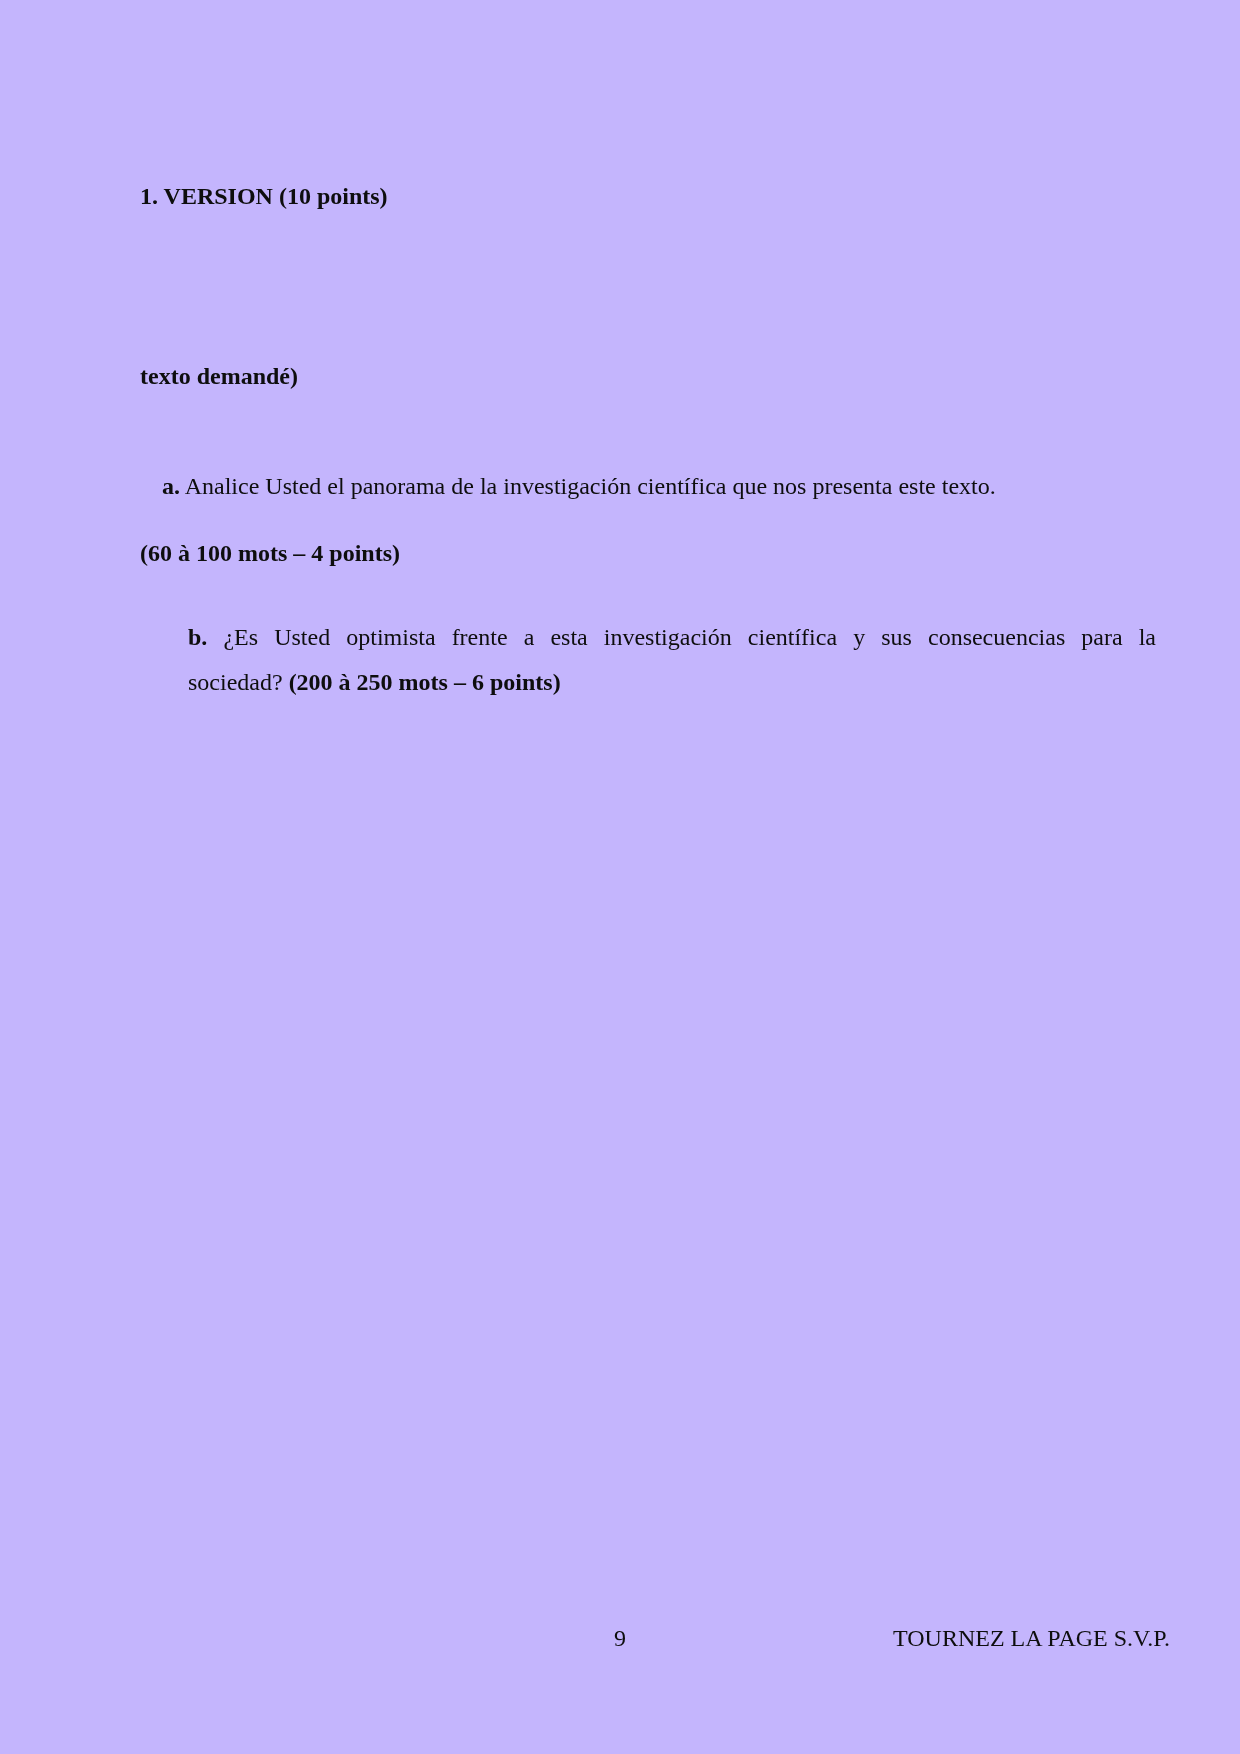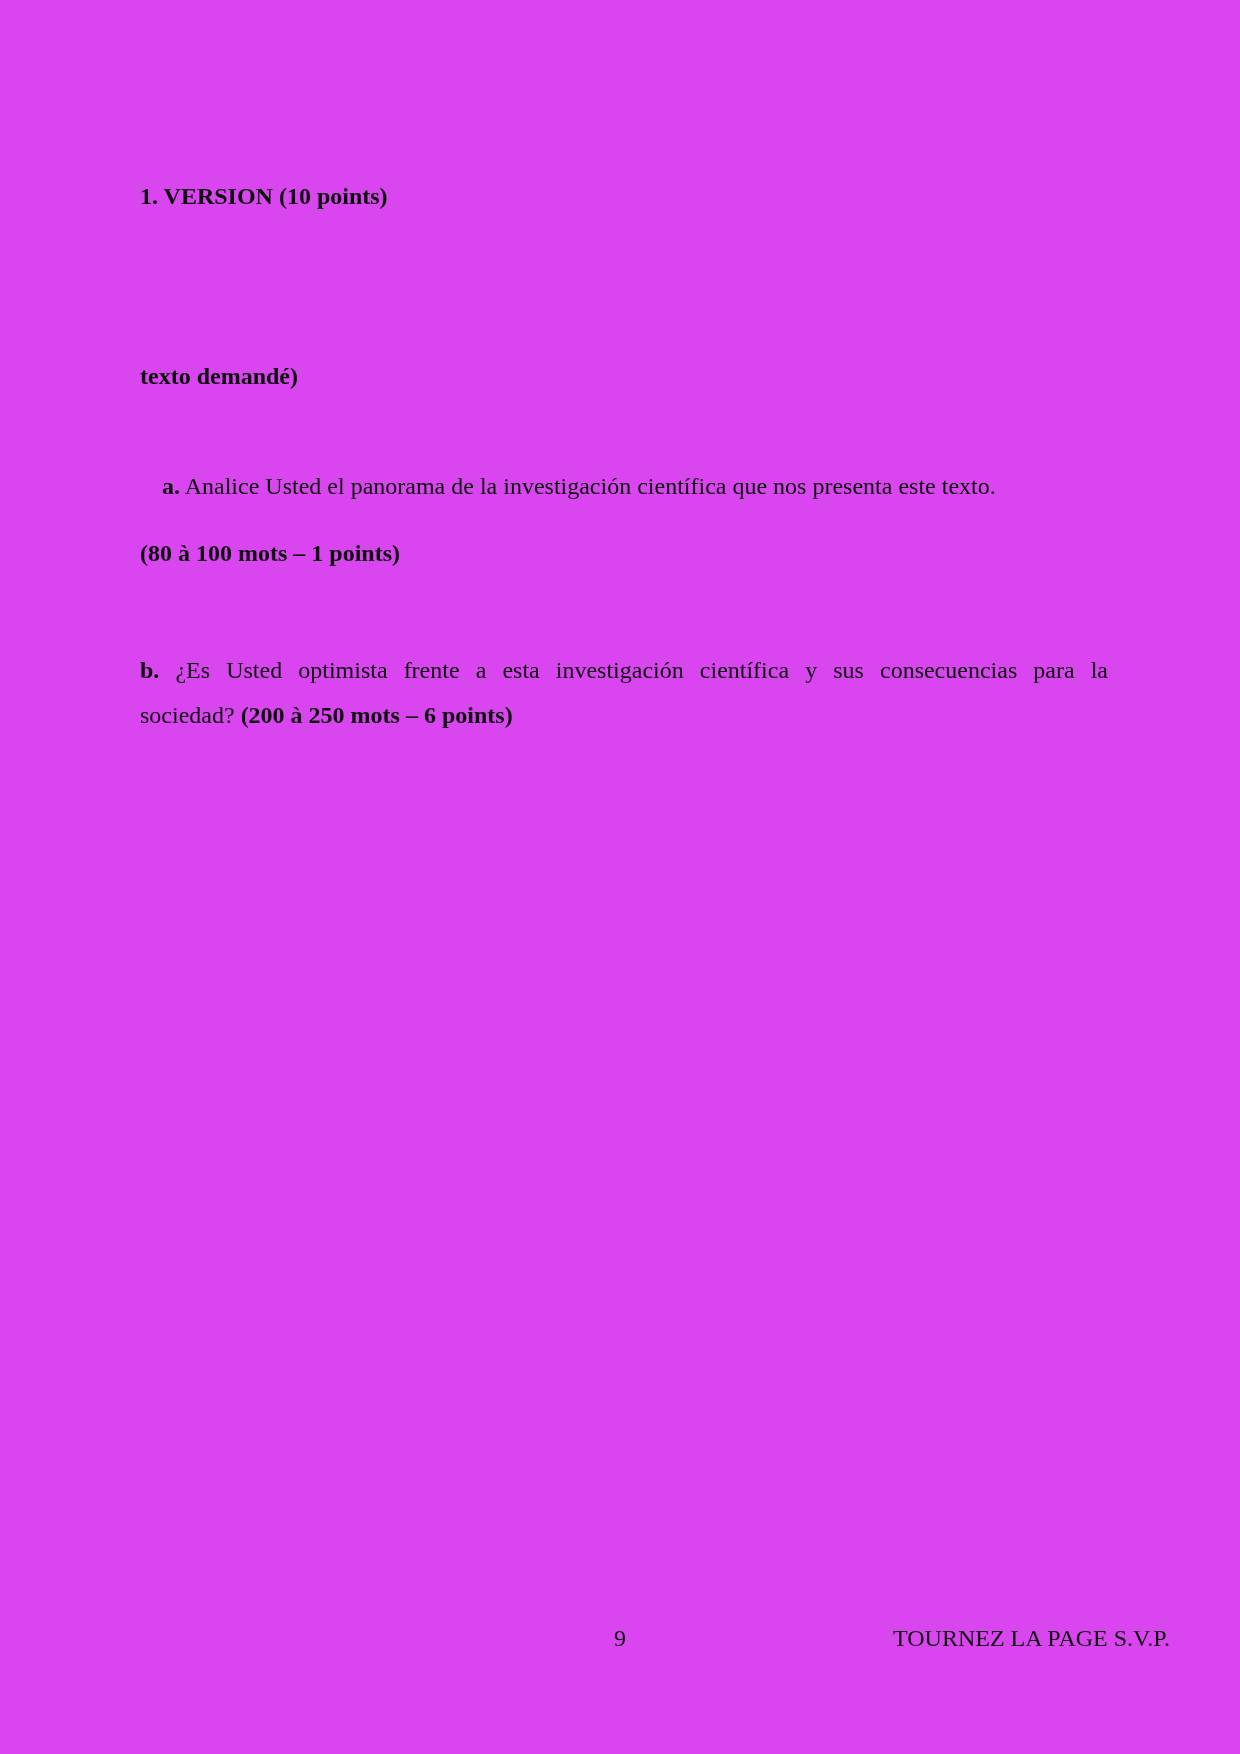--- a/index.html
+++ b/index.html
@@ -4,21 +4,21 @@
 <style>
   html, body {
     margin: 0;
     padding: 0;
     background: #ffffff;
   }
   .page {
     position: relative;
     width: 1240px;
     height: 1754px;
-    background: #d946ef;
+    background: #c4b5fd;
     font-family: "Liberation Serif", "DejaVu Serif", serif;
     font-size: 24px;
     line-height: 45px;
     color: #0e0e0e;
     overflow: hidden;
   }
   .block {
     position: absolute;
     left: 140px;
     width: 968px;
@@ -26,21 +26,21 @@
   .bold { font-weight: bold; }
   .justify-stretch {
     text-align: justify;
     text-align-last: justify;
   }
   .s1-title   { top: 174px; font-weight: bold; }
   .s1-body    { top: 218px; }
   .s2-title   { top: 354px; font-weight: bold; }
   .qa-line    { top: 464px; margin-left: 22px; }
   .qa-points  { top: 531px; font-weight: bold; }
-  .qb         { top: 648px; }
+  .qb         { top: 615px; margin-left: 48px; }
   .footer-center {
     position: absolute;
     left: 0;
     width: 1240px;
     top: 1616px;
     text-align: center;
   }
   .footer-right {
     position: absolute;
     right: 70px;
@@ -58,21 +58,21 @@
 
   <div class="block s2-title">
     <div>texto demandé)</div>
   </div>
 
   <div class="block qa-line">
     <span class="bold">a.</span>
     <span>Analice Usted el panorama de la investigación científica que nos presenta este texto.</span>
   </div>
 
-  <div class="block qa-points">(80 à 100 mots – 1 points)</div>
+  <div class="block qa-points">(60 à 100 mots – 4 points)</div>
 
   <div class="block qb">
     <div class="justify-stretch">
       <span class="bold">b.</span>
       <span>¿Es Usted optimista frente a esta investigación científica y sus consecuencias para la</span>
     </div>
     <div>
       <span>sociedad?</span>
       <span class="bold">(200 à 250 mots – 6 points)</span>
     </div>

